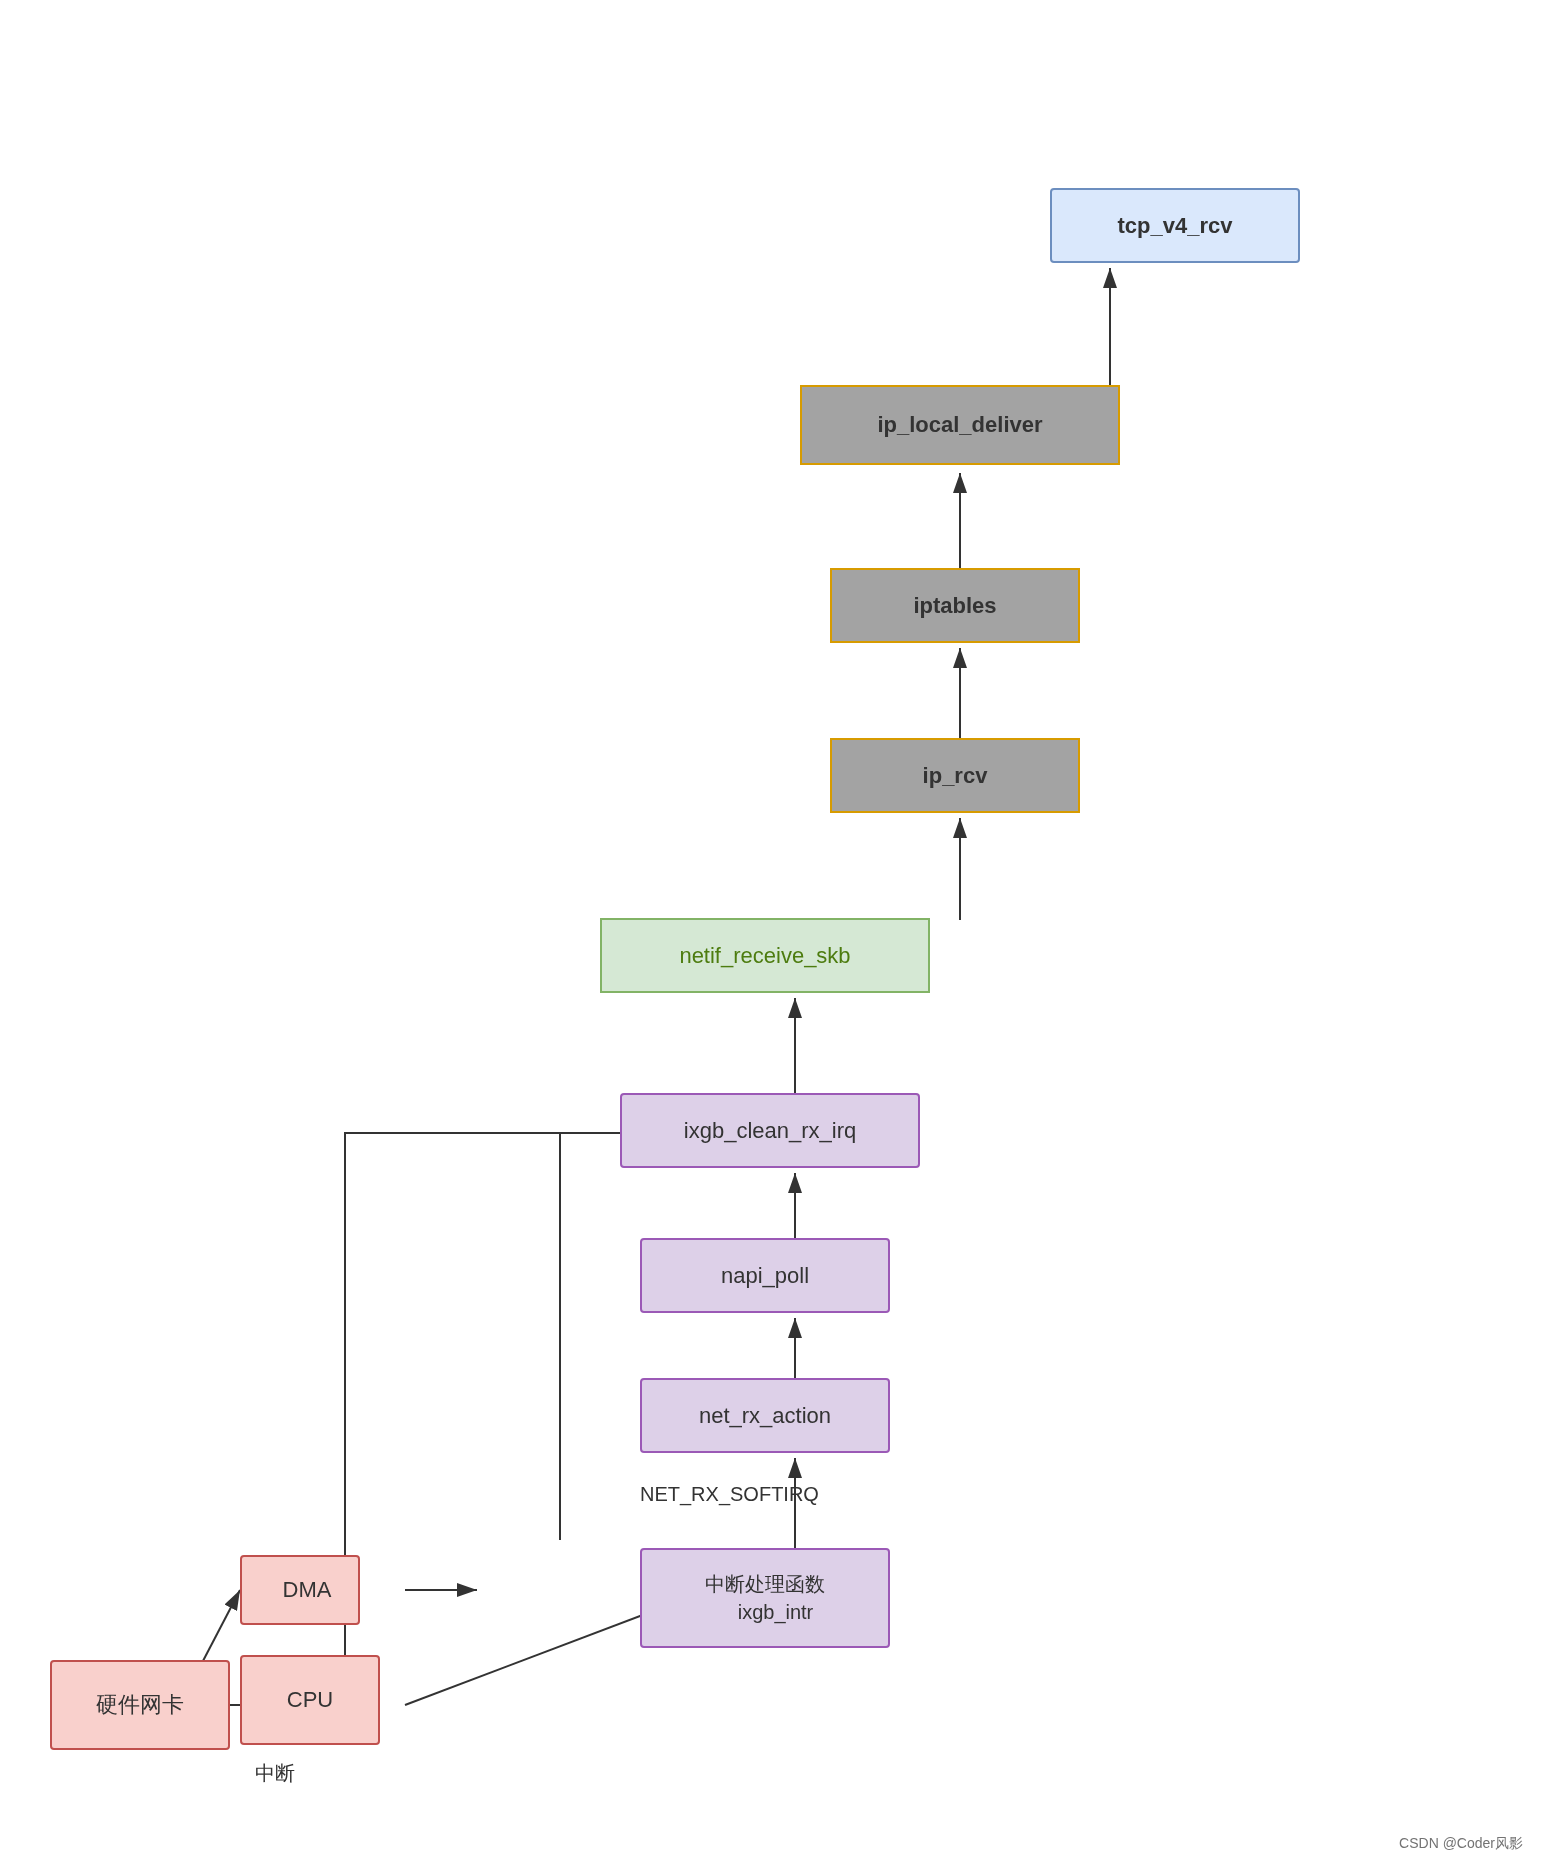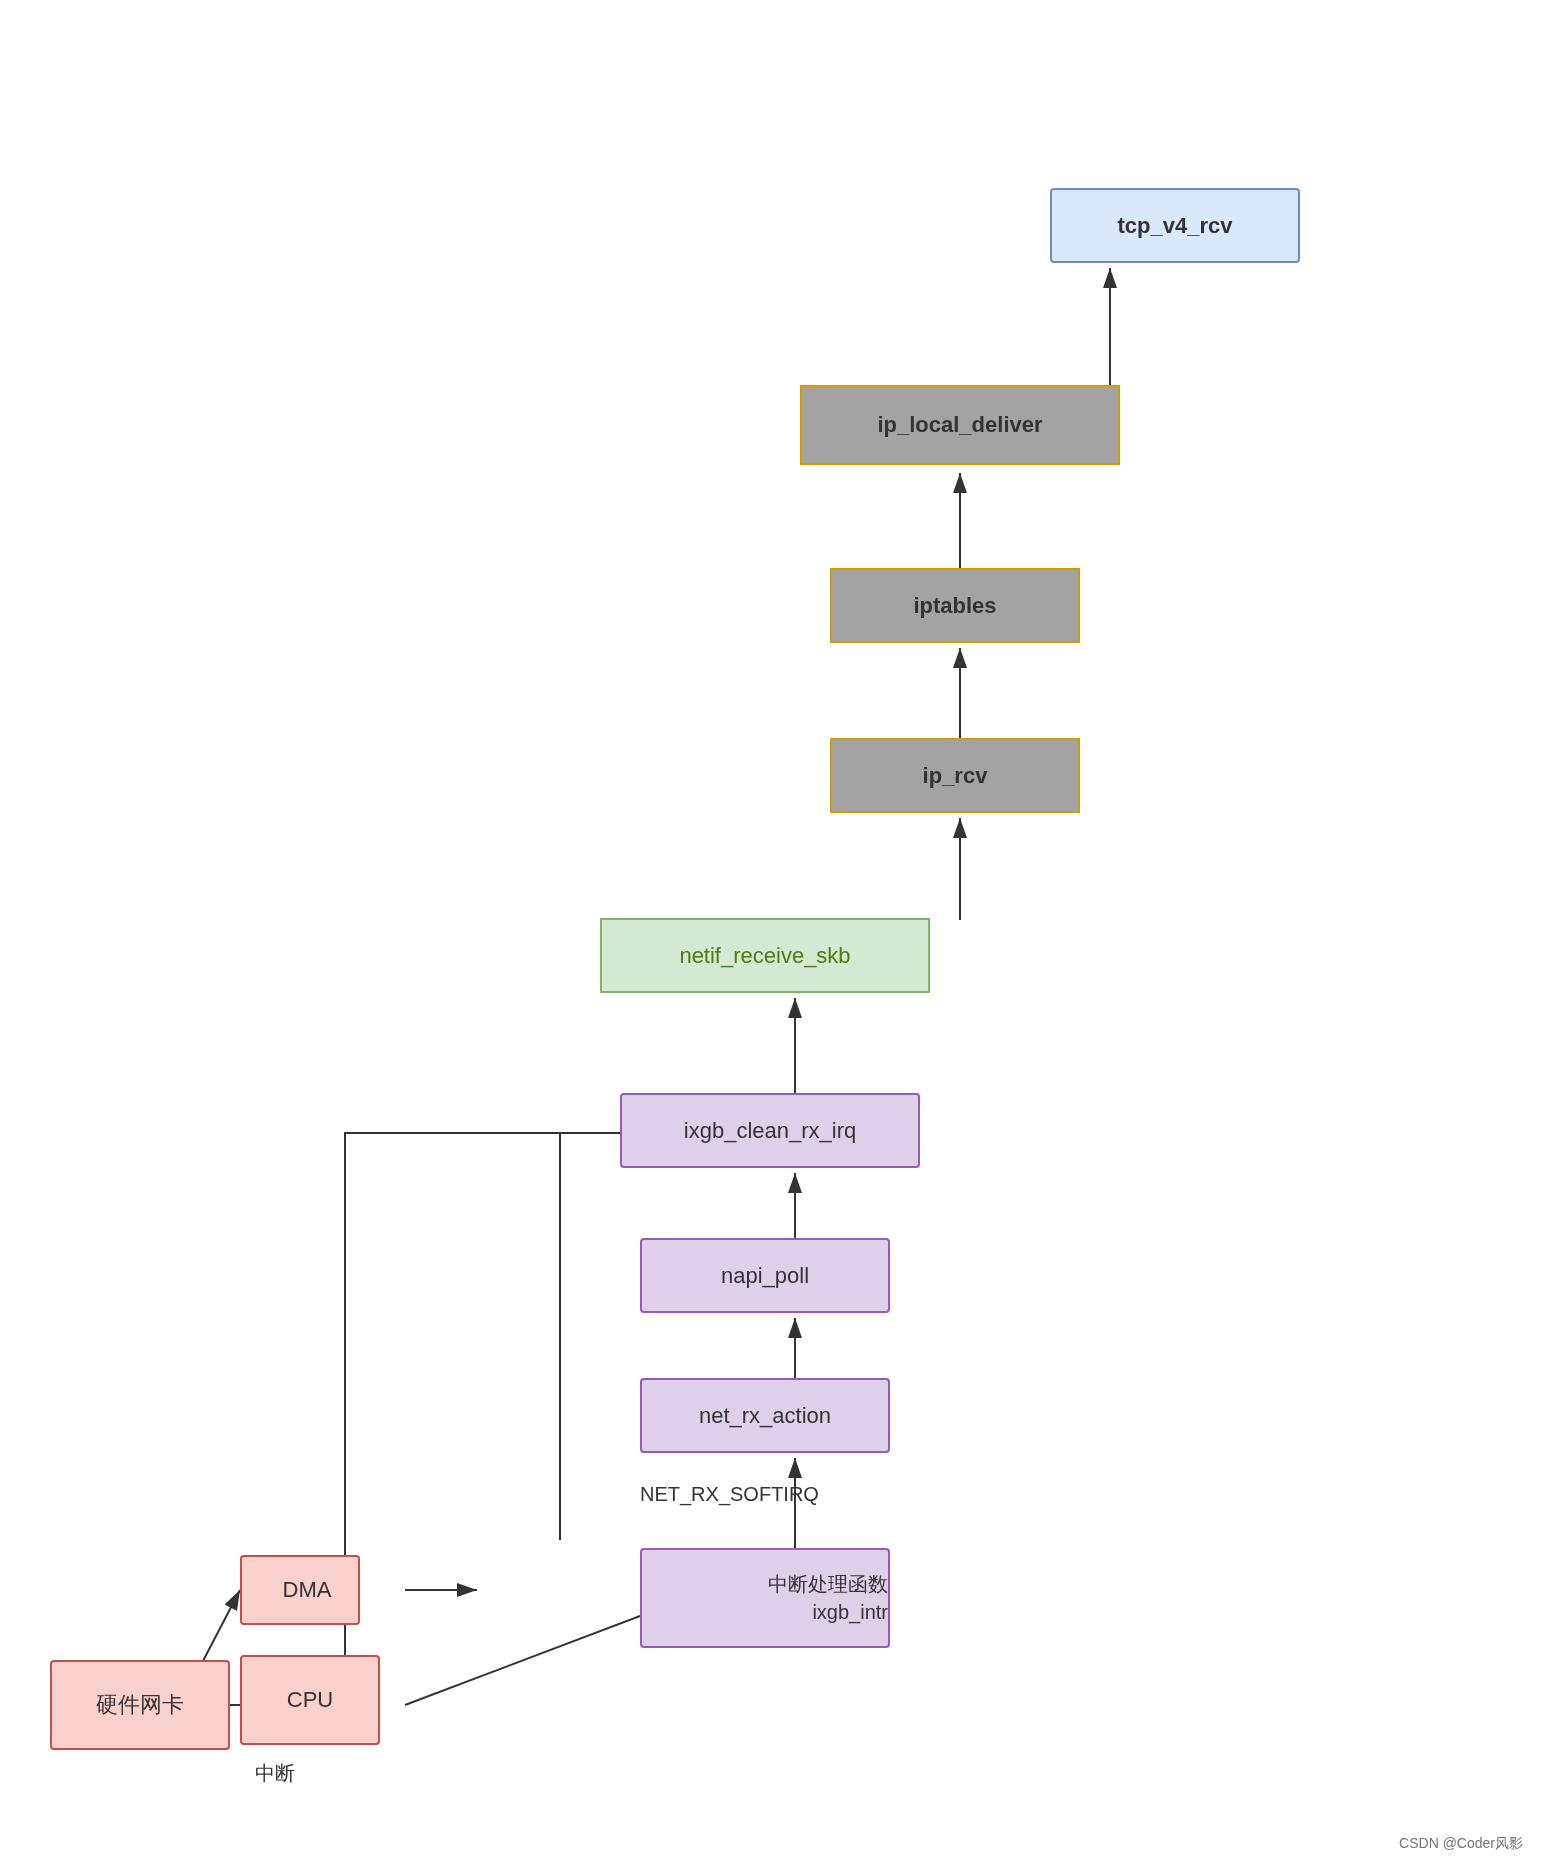--- a/index.html
+++ b/index.html
@@ -143,21 +143,21 @@
 
   <div class="node node-red" style="left:240px; top:1555px; width:120px; height:70px;padding-left:14px;">
     <span>DMA</span>
   </div>
 
   <div class="node node-red" style="left:240px; top:1655px; width:140px; height:90px;">
     <span>CPU</span>
   </div>
 
 
-  <div class="node node-purple" style="left:640px; top:1548px; width:250px; height:100px; flex-direction:column; line-height:1.4;align-items:flex-end;">
+  <div class="node node-purple" style="left:640px; top:1548px; width:250px; height:100px; flex-direction:column; line-height:1.4;">
     <span style="font-size:20px;">中断处理函数</span>
     <span style="font-size:20px;margin-left:21px;">ixgb_intr</span>
   </div>
 
   <div class="node node-purple" style="left:640px; top:1378px; width:250px; height:75px;">
     <span>net_rx_action</span>
   </div>
 
   <div class="node node-purple" style="left:640px; top:1238px; width:250px; height:75px;">
     <span>napi_poll</span>

